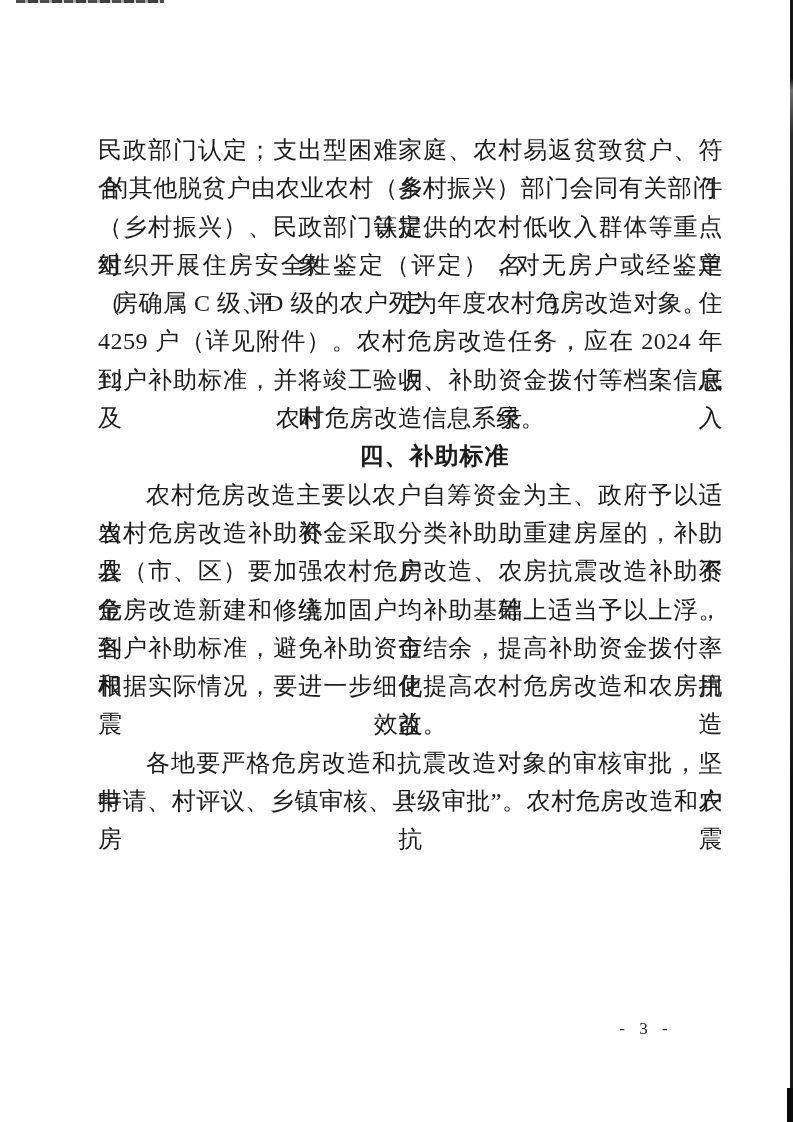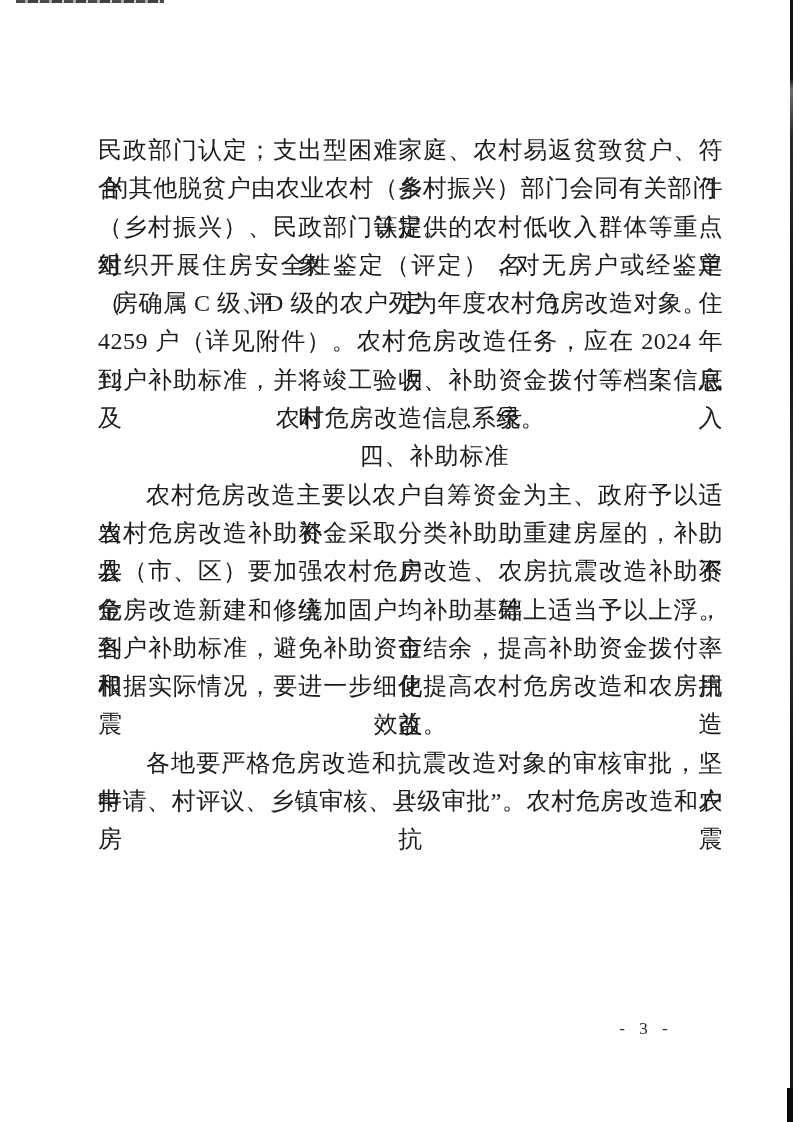--- a/index.html
+++ b/index.html
@@ -71,21 +71,21 @@
   }
   .line.just {
     text-align: justify;
     text-align-last: justify;
   }
   .line.indent {
     text-indent: 2em;
   }
   .line.heading {
     font-family: "DejaVu Sans", "Liberation Sans", sans-serif;
-    font-weight: normal;
+    font-weight: bold;
     letter-spacing: 1px;
   }
   
   .page-number {
     position: absolute;
     top: 1019px;
     left: 606px;
     width: 80px;
     font-size: 17px;
     letter-spacing: 5px;

